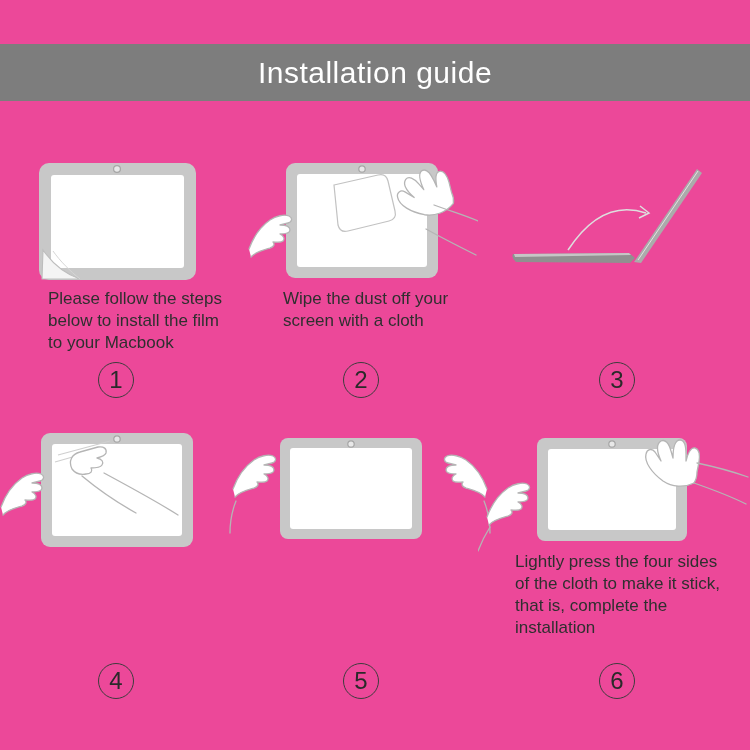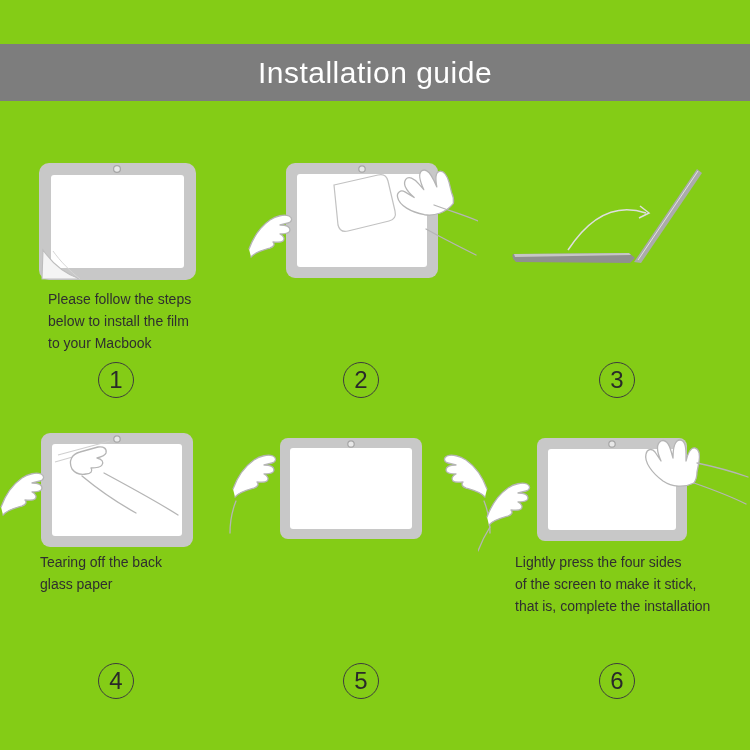--- a/index.html
+++ b/index.html
@@ -1,26 +1,26 @@
 <!DOCTYPE html>
 <html><head>
 <meta charset="utf-8">
 <style>
   html,body{margin:0;padding:0;background:#ffffff;}
   .canvas{
-    position:relative;width:750px;height:750px;background:#84cc16;
+    position:relative;width:750px;height:750px;background:#ec4899;
     font-family:"Liberation Sans",sans-serif;overflow:hidden;
   }
   .banner{
     position:absolute;left:0;top:44px;width:750px;height:57px;
     background:#7d7d7d;display:flex;align-items:center;justify-content:center;
   }
   .banner-title{color:#ffffff;font-size:30px;letter-spacing:0.5px;}
   .caption{
-    position:absolute;font-size:14px;line-height:22px;color:#2f2f2f;
+    position:absolute;font-size:17px;line-height:22px;color:#2f2f2f;
     white-space:pre-line;
   }
   .badge{
     position:absolute;width:36px;height:36px;border:1.6px solid #3d3d3d;
     border-radius:50%;display:flex;align-items:center;justify-content:center;
     font-size:24px;font-weight:400;color:#2a2a2a;box-sizing:border-box;
   }
   .illu{position:absolute;}
   .hand{fill:#ffffff;stroke:#b5b5b5;stroke-width:1.3;stroke-linecap:round;stroke-linejoin:round;}
   .armline{fill:none;stroke:#b5b5b5;stroke-width:1.3;stroke-linecap:round;}
@@ -104,24 +104,24 @@
     <path class="armline" d="M216,60 C236,67 254,74 268,81"></path>
     <g transform="translate(8,50)">
       <path class="hand" d="M1,44 C5,33 12,22 22,15 C28,11 36,9 41,11 C45,13 44,17 40,18 L32,20 C38,20 42,22 42,25 C42,28 37,29 32,29 C36,31 37,34 35,36 C33,38 28,37 25,37 C27,39 26,42 22,43 C15,45 7,47 3,52"></path>
     </g>
     <path class="armline" d="M12,104 C7,112 3,120 0,128"></path>
   </svg>
 
   <div class="caption" style="left:48px;top:288px">Please follow the steps
 below to install the film
 to your Macbook</div>
-  <div class="caption" style="left:40px;top:551px">Tearing off the back
-glass paper</div>
+  <div class="caption" style="left:283px;top:288px">Wipe the dust off your
+screen with a cloth</div>
   <div class="caption" style="left:515px;top:551px">Lightly press the four sides
-of the screen to make it stick,
+of the cloth to make it stick,
 that is, complete the installation</div>
 
   <div class="badge" style="left:98px;top:362px">1</div>
   <div class="badge" style="left:343px;top:362px">2</div>
   <div class="badge" style="left:599px;top:362px">3</div>
   <div class="badge" style="left:98px;top:663px">4</div>
   <div class="badge" style="left:343px;top:663px">5</div>
   <div class="badge" style="left:599px;top:663px">6</div>
 
 </div>

